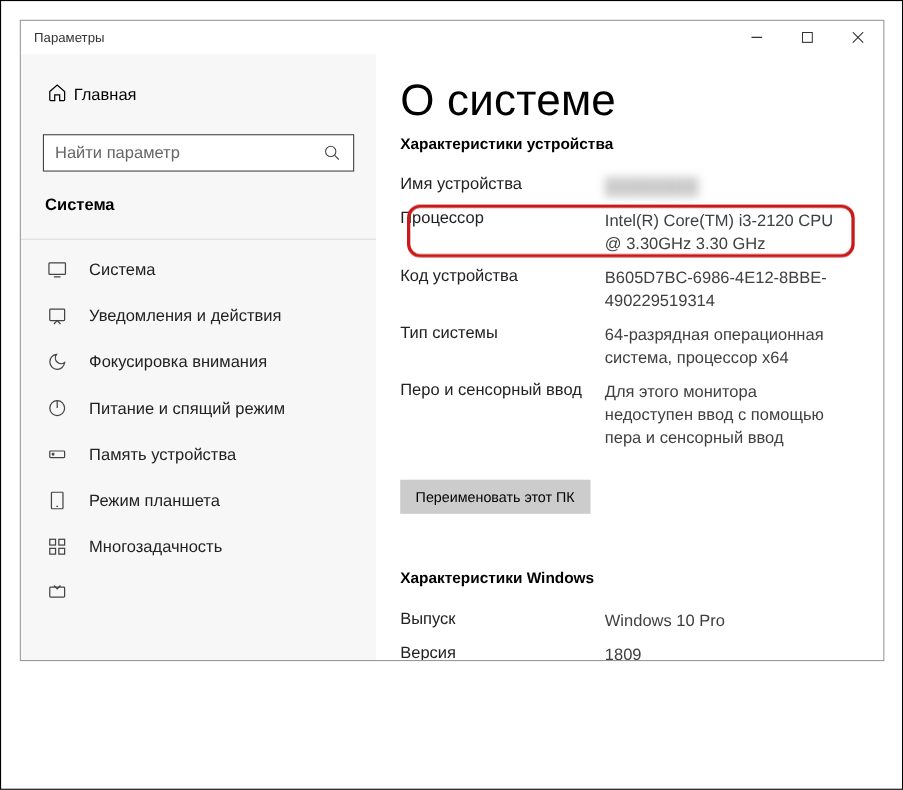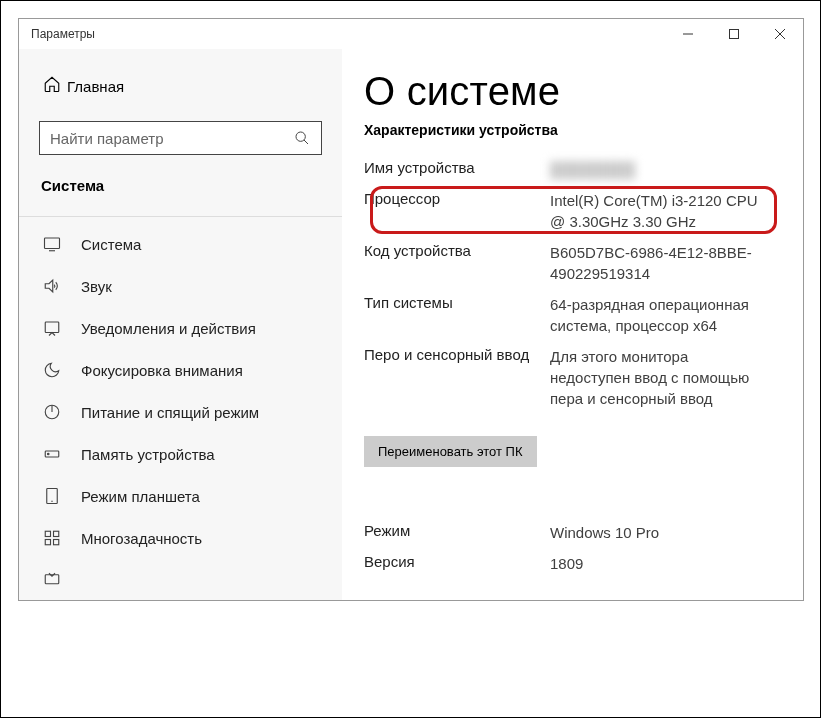--- a/index.html
+++ b/index.html
@@ -83,30 +83,20 @@
               <svg viewBox="0 0 24 24" fill="none" stroke="currentColor" stroke-width="1.5">
                 <rect x="2" y="4" width="20" height="14" rx="1"></rect>
                 <line x1="8" y1="21" x2="16" y2="21"></line>
               </svg>
             </span>
           <span>Система</span>
         </li>
         <li>
           <span class="icon">
               <svg viewBox="0 0 24 24" fill="none" stroke="currentColor" stroke-width="1.5">
-                <polygon points="3,9 3,15 8,15 13,20 13,4 8,9"></polygon>
-                <path d="M17 7a7 7 0 0 1 0 10"></path>
-                <path d="M15 10a3 3 0 0 1 0 4"></path>
-              </svg>
-            </span>
-          <span>Звук</span>
-        </li>
-        <li>
-          <span class="icon">
-              <svg viewBox="0 0 24 24" fill="none" stroke="currentColor" stroke-width="1.5">
                 <rect x="3" y="4" width="18" height="14" rx="1"></rect>
                 <polyline points="8,22 12,18 16,22" fill="none"></polyline>
               </svg>
             </span>
           <span>Уведомления и действия</span>
         </li>
         <li>
           <span class="icon">
               <svg viewBox="0 0 24 24" fill="none" stroke="currentColor" stroke-width="1.5">
                 <path d="M21 12.8A9 9 0 1 1 11.2 3a7 7 0 0 0 9.8 9.8z"></path>
@@ -186,23 +176,24 @@
         </div>
         <div class="spec-row">
           <div class="spec-label">Перо и сенсорный ввод</div>
           <div class="spec-value">Для этого монитора недоступен ввод с помощью пера и сенсорный ввод</div>
         </div>
       </div>
 
       <button class="rename-btn">Переименовать этот ПК</button>
 
       <div class="win-section">
+        <div class="h2">Характеристики Windows</div>
         <div class="spec-table">
           <div class="spec-row">
-            <div class="spec-label">Режим</div>
+            <div class="spec-label">Выпуск</div>
             <div class="spec-value">Windows 10 Pro</div>
           </div>
           <div class="spec-row">
             <div class="spec-label">Версия</div>
             <div class="spec-value">1809</div>
           </div>
         </div>
       </div>
     </div>
   </div>

